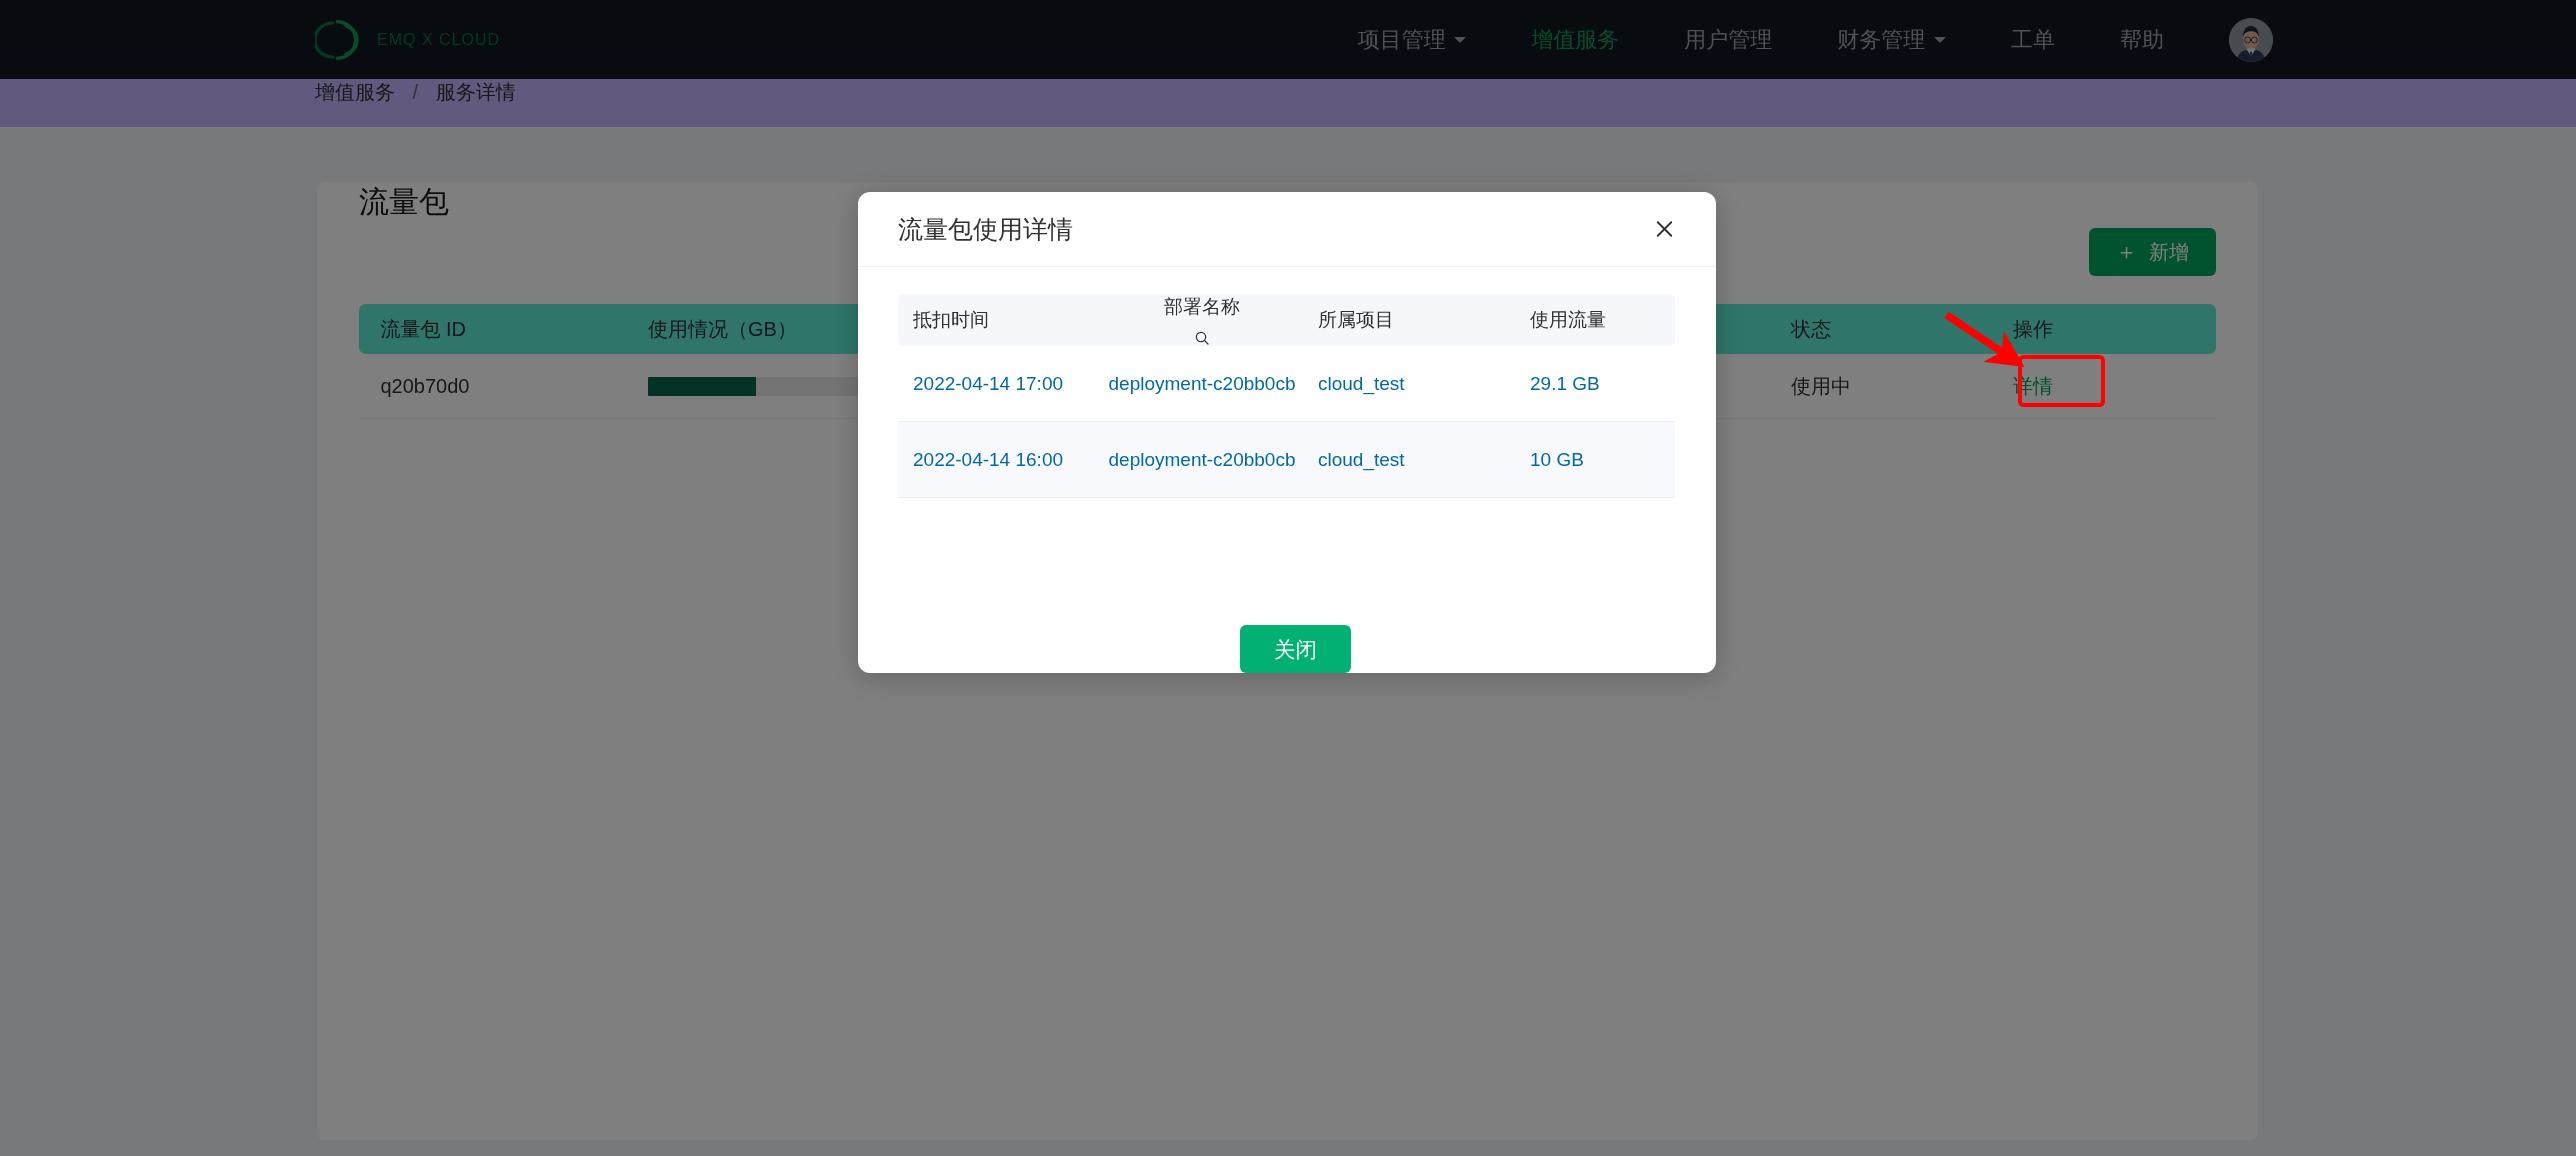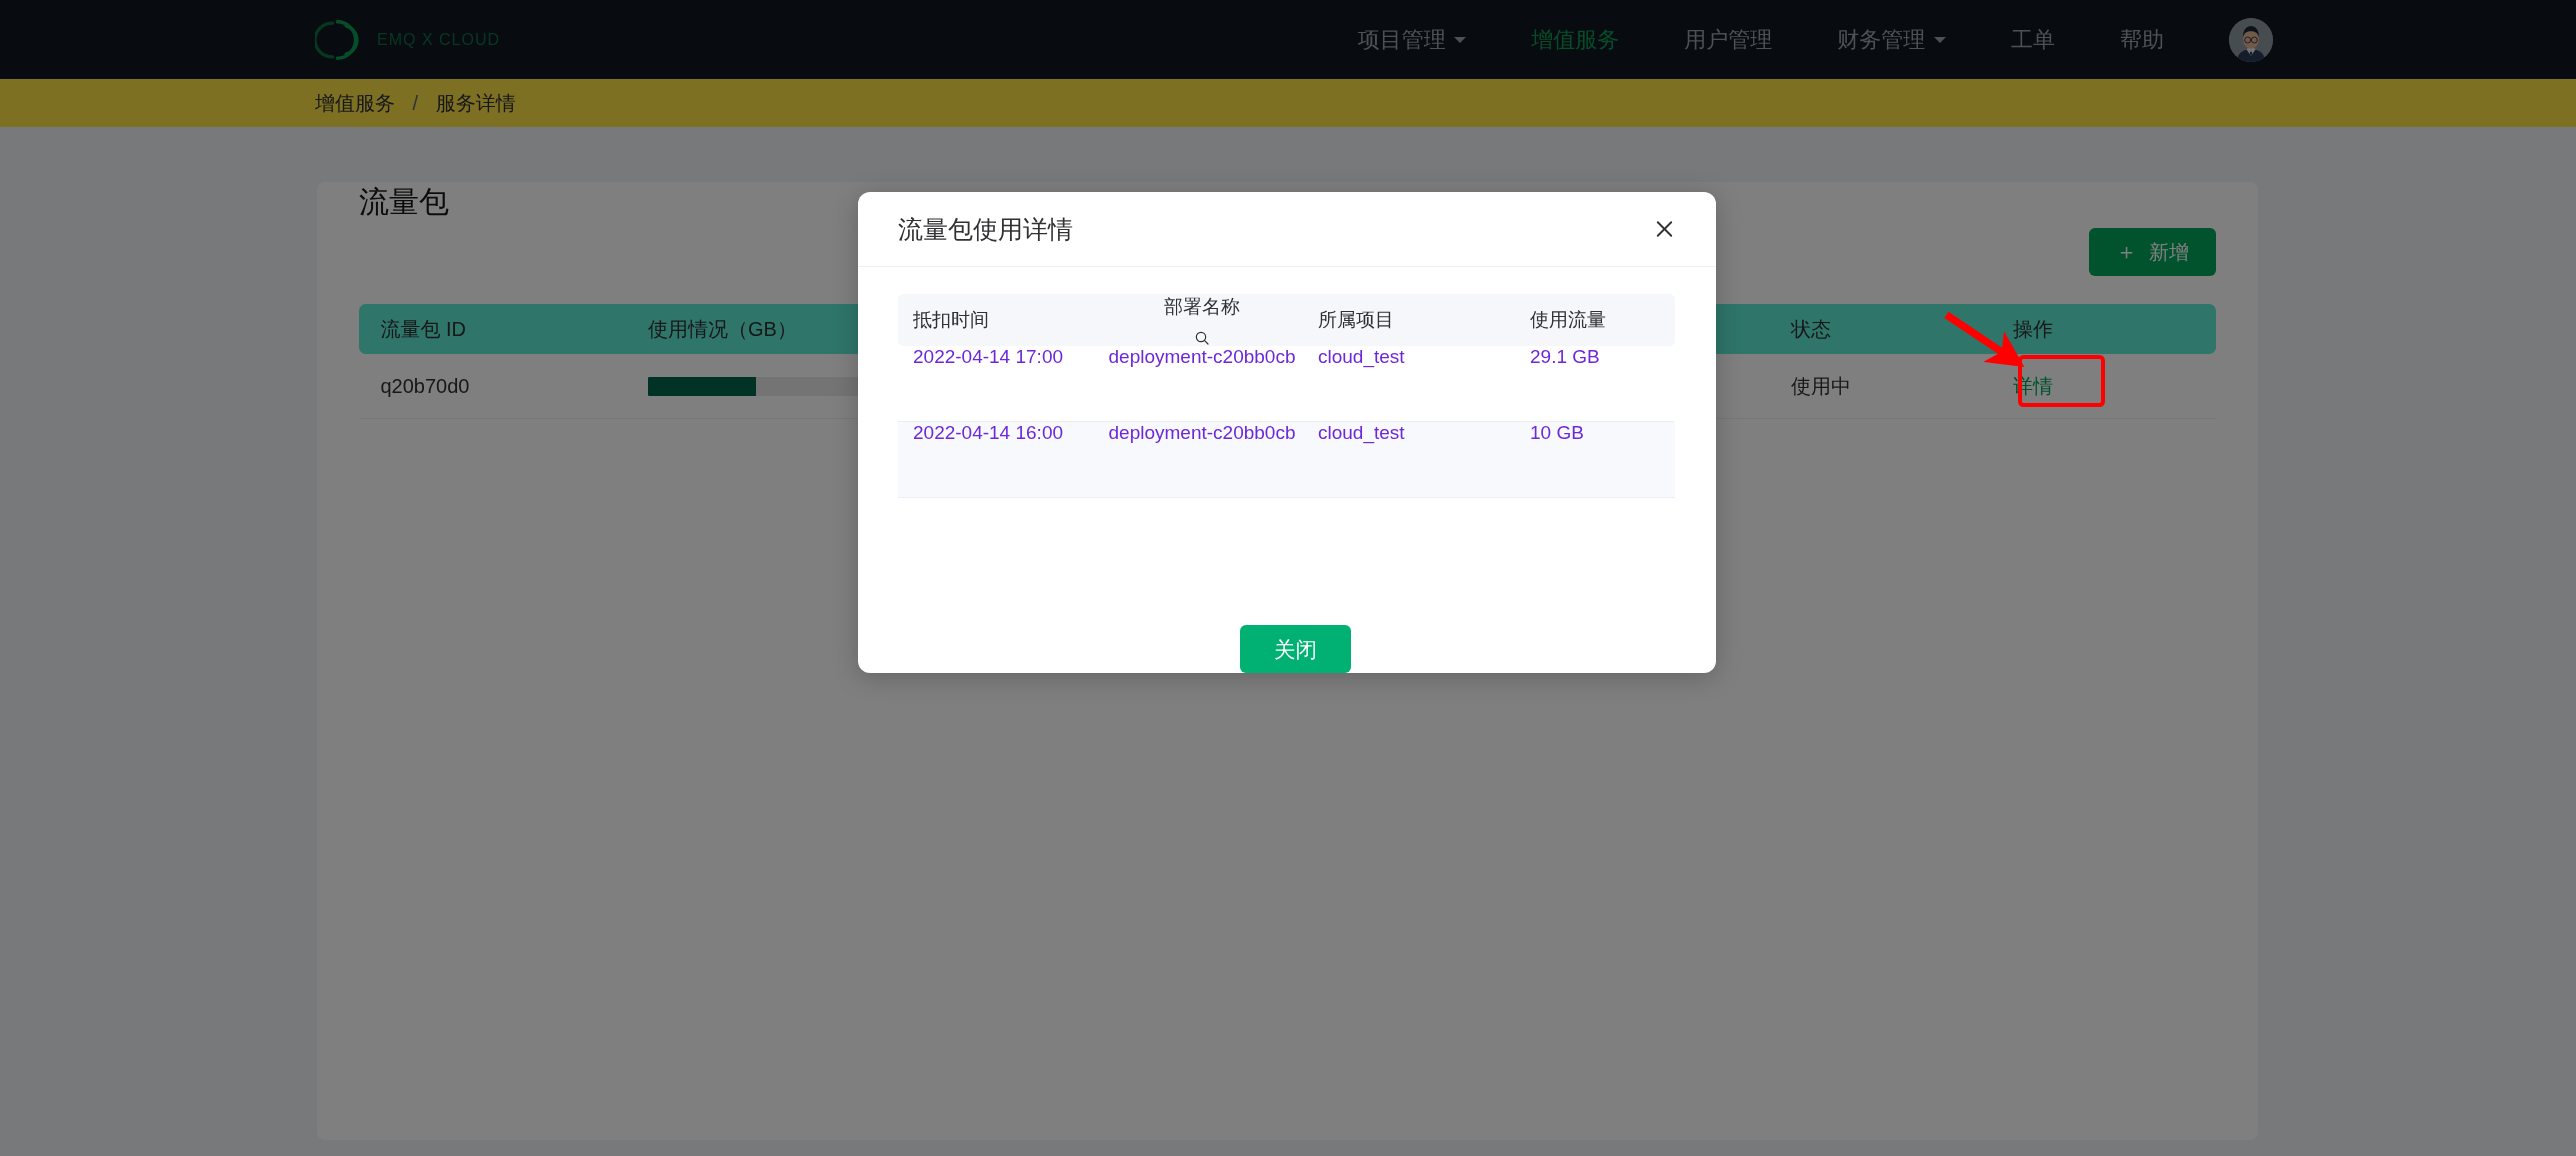--- a/index.html
+++ b/index.html
@@ -38,21 +38,21 @@
   }
   .avatar {
     width: 44px; height: 44px; border-radius: 50%;
     background: #8e98a3; margin-right: 0; overflow: hidden;
     position: relative; flex: 0 0 auto;
   }
 
   
   .crumbbar {
     position: absolute; left: 0; top: 79px; width: 2576px; height: 48px;
-    background: #fde047; display: flex; align-items: center;
+    background: #c4b5fd; display: flex; align-items: flex-start;
   }
   .crumb { margin-left: 315px; font-size: 20px; color: #303133; white-space: nowrap; }
   .crumb .sep { color: #606266; margin: 0 12px; }
   .crumb a { color: #303133; text-decoration: none; cursor: pointer; }
 
   
   .content-card {
     position: absolute; left: 317px; top: 182px;
     width: 1941px; height: 958px;
     background: #ffffff; border-radius: 8px;
@@ -116,22 +116,22 @@
   }
   .modal-body { padding: 27px 40px 0 40px; }
 
   .dtable { width: 777px; font-size: 19px; }
   .dt-head {
     display: flex; align-items: center; height: 52px;
     background: #f5f7fa; border-radius: 5.4px;
     color: #303133; font-weight: 400;
   }
   .dt-row {
-    display: flex; align-items: flex-start; height: 76px;
-    border-bottom: 1.3px solid #ebeef5; color: #6d28d9;
+    display: flex; align-items: center; height: 76px;
+    border-bottom: 1.3px solid #ebeef5; color: #0369a1;
   }
   .dt-row.alt { background: #f7f9fc; }
   .d1 { width: 188px; padding-left: 15px; }
   .d2 { width: 232px; display: flex; align-items: center; gap: 9.4px; flex-direction: column; }
   .d3 { width: 212px; }
   .d4 { width: 145px; }
 
   .modal-foot {
     position: absolute; left: 17px; right: 0; bottom: 0; height: 118px;
     display: flex; align-items: flex-end; justify-content: center;

